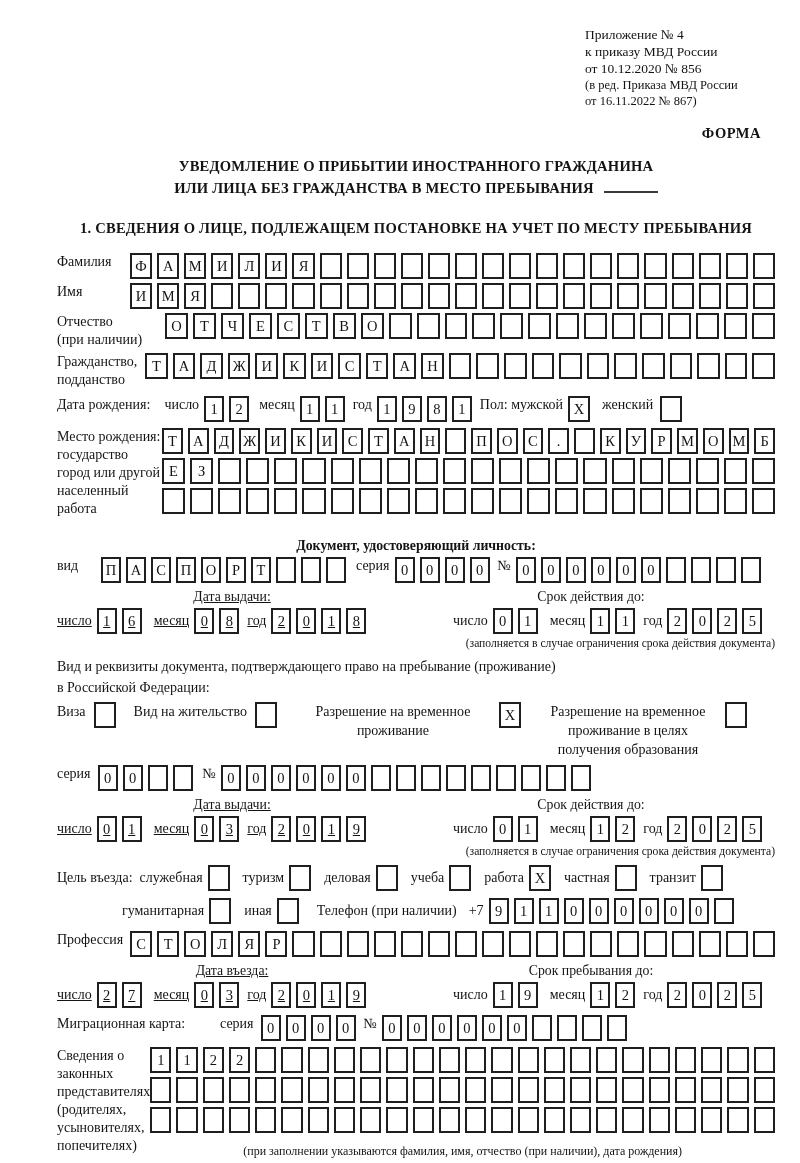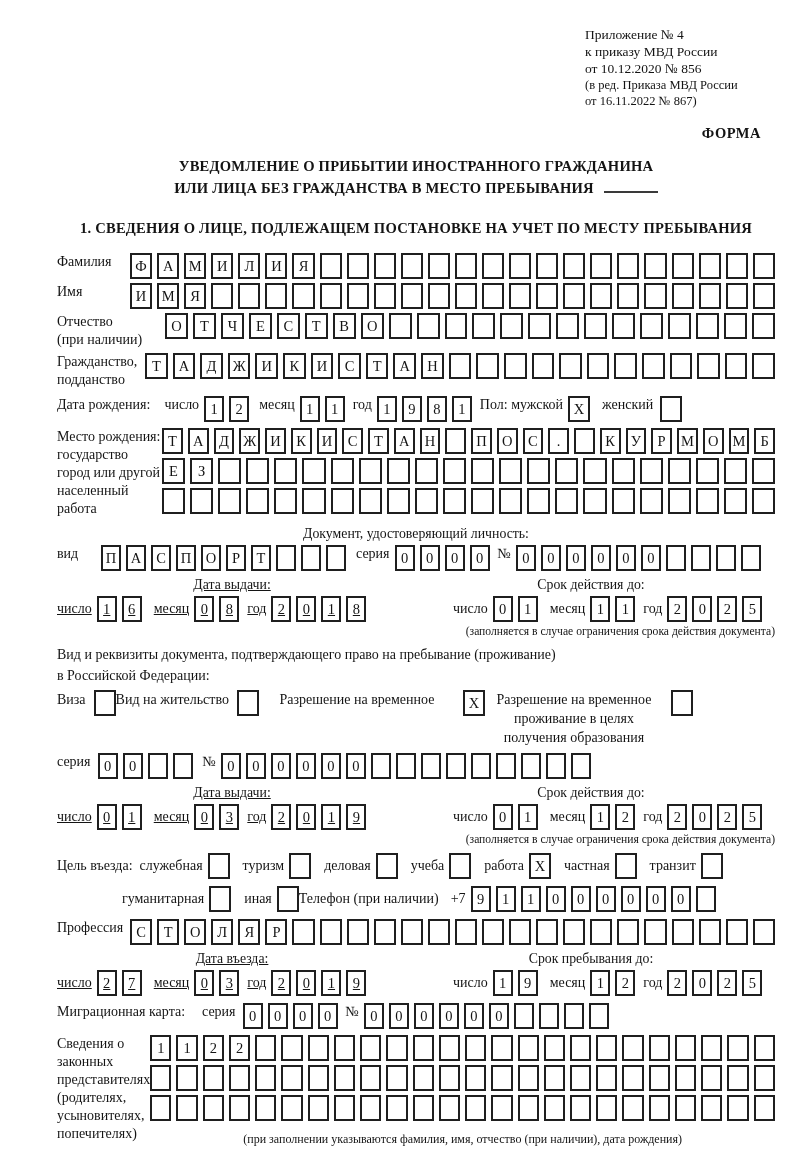--- a/index.html
+++ b/index.html
@@ -28,24 +28,24 @@
   .fill { flex:1 1 auto; min-width:0; }
   .fill .cell { flex:1 1 0; min-width:0; }
   .cell {
     flex:0 0 20px; height:26px; border:2px solid #1f1f1f; background:#fff;
     display:flex; align-items:center; justify-content:center; font-size:14.5px;
   }
   .cb { flex:0 0 22px; }
   .cellcol { flex:1 1 auto; display:flex; flex-direction:column; gap:4px; min-width:0; }
 
   .inline { align-items:flex-start; } .ml8 { margin-left:8px; } .ml10 { margin-left:10px; }
-  .ml12 { margin-left:12px; } .ml14 { margin-left:14px; } .ml18 { }
+  .ml12 { margin-left:12px; } .ml14 { margin-left:14px; } .ml18 { margin-left:18px; }
   .mr5 { margin-right:5px; } .mr7 { margin-right:7px; }
 
-  .centerbold { text-align:center; font-weight:normal; font-size:13.8px; margin-top:8px; }
+  .centerbold { text-align:center; font-weight:bold; font-size:13.8px; margin-top:20px; }
 
   
   .dblock { display:flex; margin-top:6px; }
   .dleft { width:350px;text-decoration:underline; }
   .dright { flex:1; }
   .dhead { text-align:center; font-size:13.8px; margin-bottom:3px; }
   .dline { display:flex; align-items:center; }
   .dnote { font-size:11.6px; margin-top:3px; text-align:right; white-space:nowrap; }
 
   .introline { font-size:14px; line-height:21px; margin-top:6px; }
@@ -412,20 +412,21 @@
       <span class="optlbl">Виза</span>
       <span class="cell cb"></span>
     </span>
     <span class="opt ml18">
       <span class="optlbl">Вид на жительство</span>
       <span class="cell cb"></span>
     </span>
     <span class="opt ml18">
       <span class="optlbl optc w196">
         <div>Разрешение на временное</div>
+        <div>проживание</div>
       </span>
       <span class="cell cb">X</span>
     </span>
     <span class="opt ml18">
       <span class="optlbl optc w178">
         <div>Разрешение на временное</div>
         <div>проживание в целях</div>
         <div>получения образования</div>
       </span>
       <span class="cell cb"></span>

